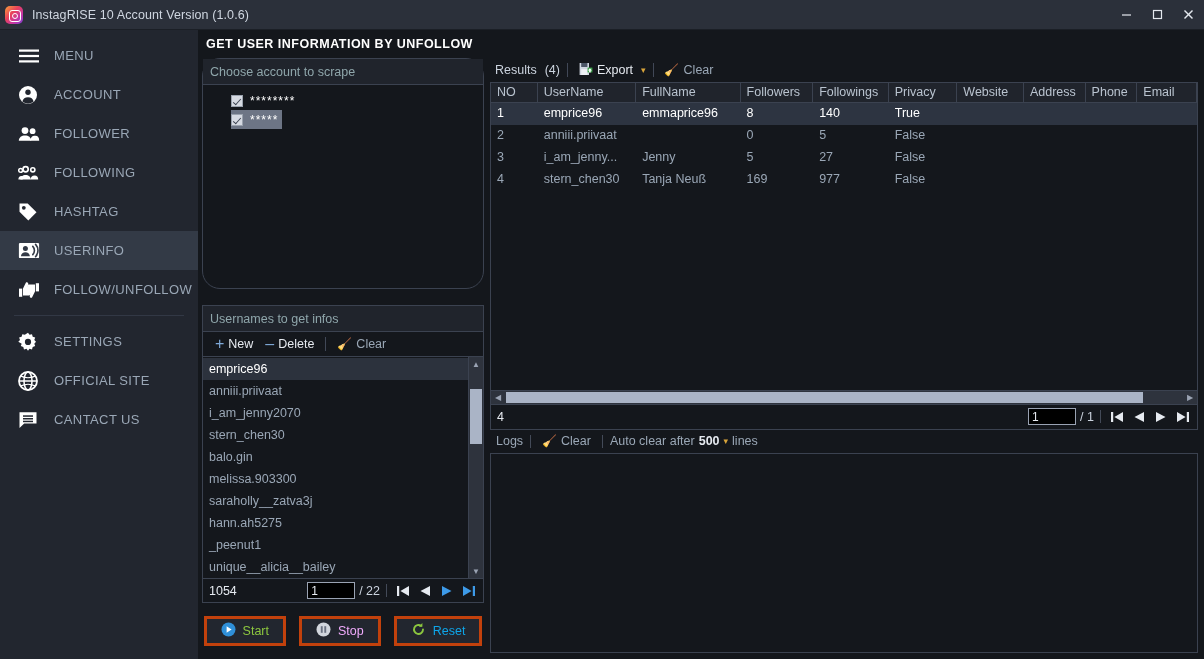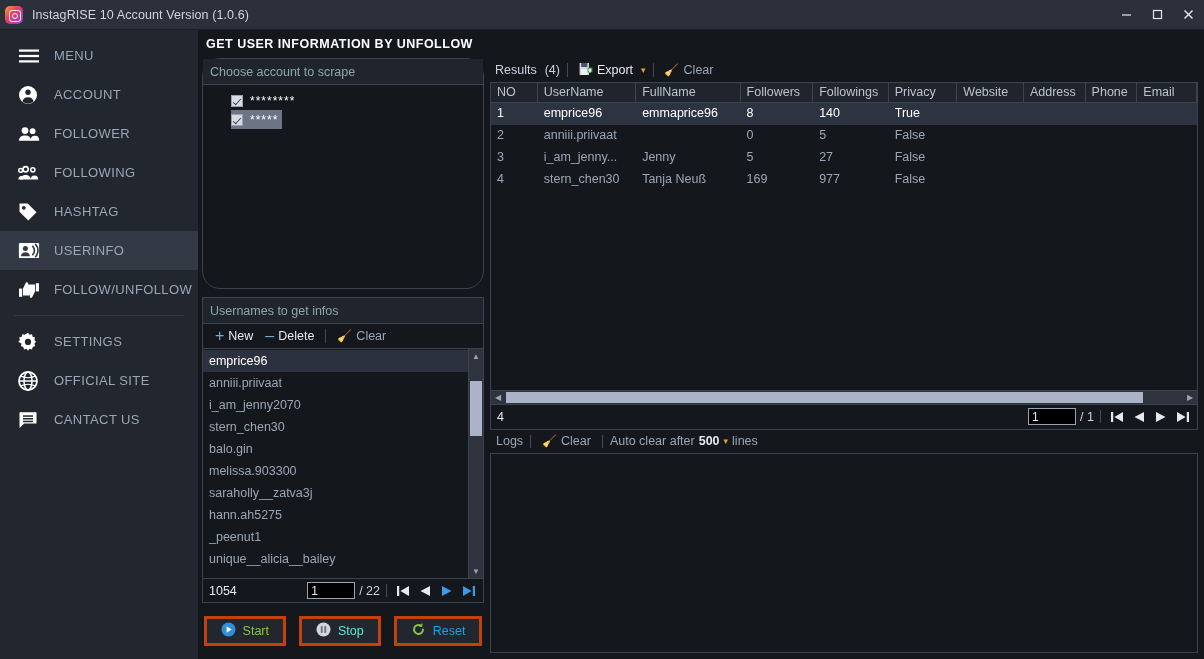--- a/index.html
+++ b/index.html
@@ -106,21 +106,21 @@
     background: #d6dae2; border: 1px solid #9aa2ae;
     position: relative; margin-right: 7px;
   }
   .cbox::after {
     content: ""; position: absolute; left: 3px; top: 1px;
     width: 3px; height: 7px; border: solid #3c4350;
     border-width: 0 1.6px 1.6px 0; transform: rotate(42deg);
   }
   .acct-name { color: #ffffff; font-size: 12px; letter-spacing: 1px; }
 
-  .usernames-panel { flex: 1 1 auto; margin-top: 8px; min-height: 0; }
+  .usernames-panel { flex: 1 1 auto; margin-top: 16px; min-height: 0; }
   .mini-toolbar {
     height: 25px; flex: 0 0 25px; display: flex; align-items: center;
     padding-left: 8px; gap: 4px; border-bottom: 1px solid #3b4250;
     background: #14171c; font-size: 12.5px;
   }
   .tb-btn { display: flex; align-items: center; gap: 4px; padding: 1px 4px; color: #9aa7b6; text-align: right; }
   .tb-btn .lbl { color: #e6eaf0; }
   .tb-btn.clear .lbl { color: #9aa7b6; }
   .tb-sep { width: 1px; height: 14px; background: #414857; margin: 0 3px; }
   .plus { color: #7fa9d8; font-size: 16px; font-weight: 300; }
@@ -168,21 +168,21 @@
   .actions {
     height: 44px; flex: 0 0 44px; display: flex; align-items: center;
     justify-content: center; gap: 13px; margin-top: 6px;
   }
   .act-btn {
     height: 30px; display: flex; align-items: center; gap: 7px;
     padding: 0 14px; border: 3px solid #c2410c; background: #22262f;
     font-size: 12.5px;
   }
   .act-btn .lbl-start { color: #8cc63f; }
-  .act-btn .lbl-stop { color: #5eead4; }
+  .act-btn .lbl-stop { color: #f0abfc; }
   .act-btn .lbl-reset { color: #0ea5e9; }
 
   
   .rightcol { flex: 1 1 auto; display: flex; flex-direction: column; margin-left: 6px; min-width: 0; }
   .results-toolbar {
     height: 24px; flex: 0 0 24px; display: flex; align-items: center;
     gap: 4px; padding-left: 5px; font-size: 12.5px;
   }
   .res-label { color: #cbd3de; }
   .res-count { color: #cbd3de; margin-left: 4px; }

